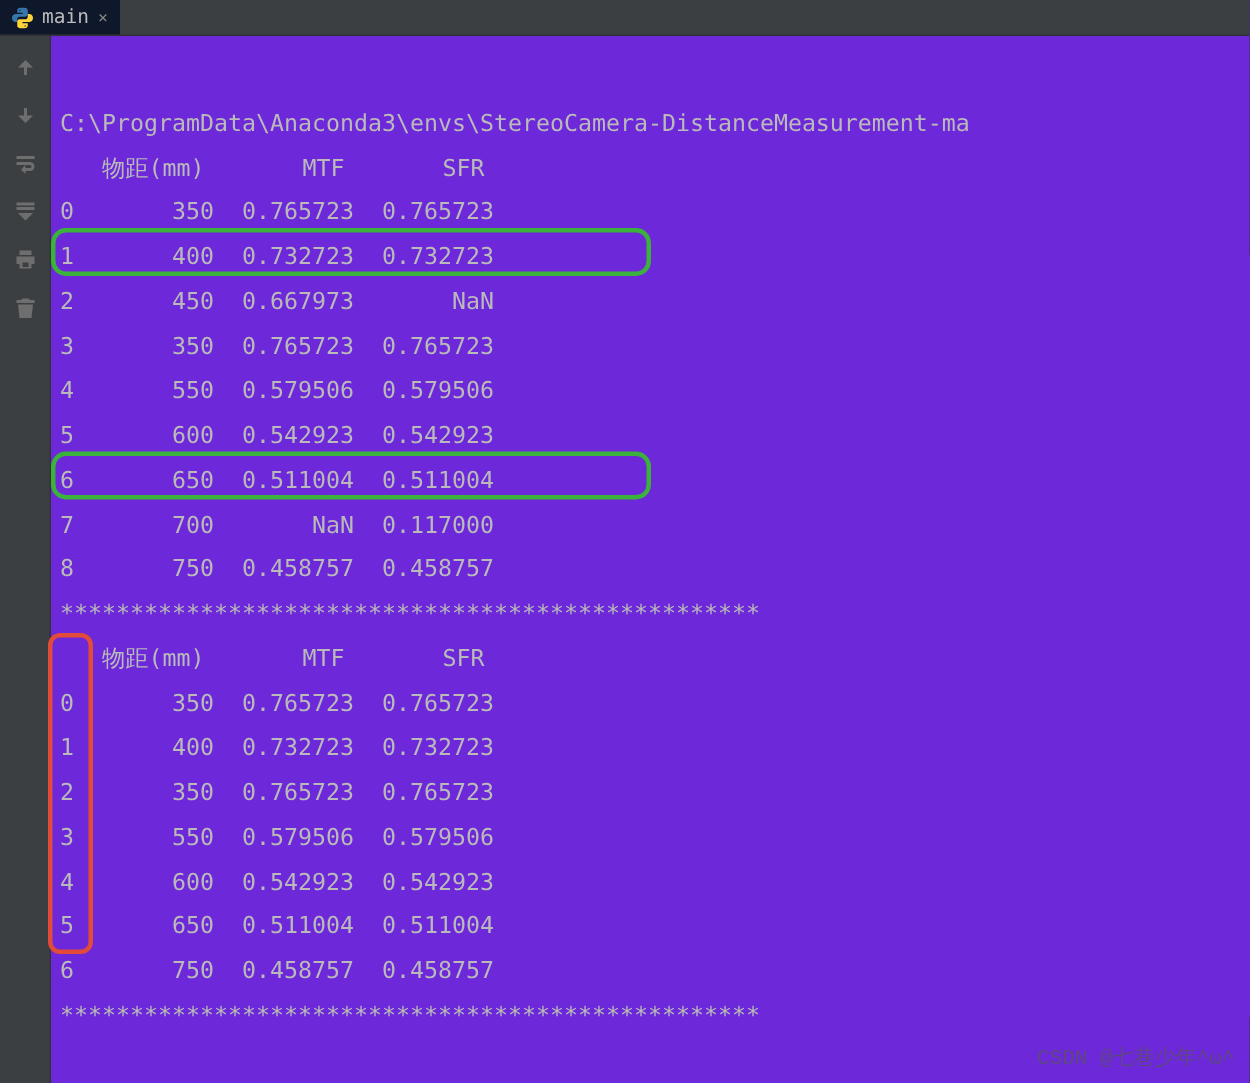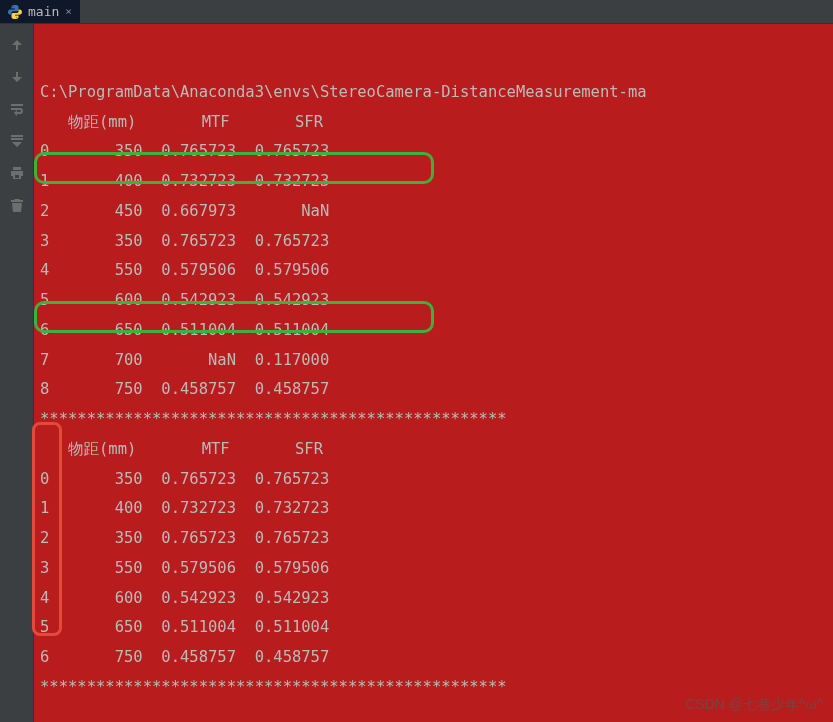--- a/index.html
+++ b/index.html
@@ -55,22 +55,22 @@
       width: 18px;
       height: 18px;
       color: #6e6e6e;
       display: flex;
       align-items: center;
       justify-content: center;
       cursor: pointer;
     }
     .console {
       flex: 1;
-      background: #b91c1c;
-      padding: 24px 6px;
+      background: #6d28d9;
+      padding: 14px 6px;
       white-space: pre;
       line-height: 1.92;
       font-size: 15.5px;
       color: #bababa;
       position: relative;
     }
     .highlight-green {
       position: absolute;
       border: 3px solid #3bb23b;
       border-radius: 10px;
@@ -83,21 +83,21 @@
       border-radius: 8px;
       background: transparent;
       pointer-events: none;
     }
     .watermark {
       position: absolute;
       bottom: 8px;
       right: 10px;
       color: #585858;
       font-size: 14px;
-      font-family: Liberation Sans, sans-serif;
+      font-family: Liberation Mono, monospace;
       opacity: 0.65;
       margin-left: 36px;
     }
   </style>
 </head>
 <body>
 
 <div class="tab-bar">
   <div class="tab">
     <span class="tab-icon">

